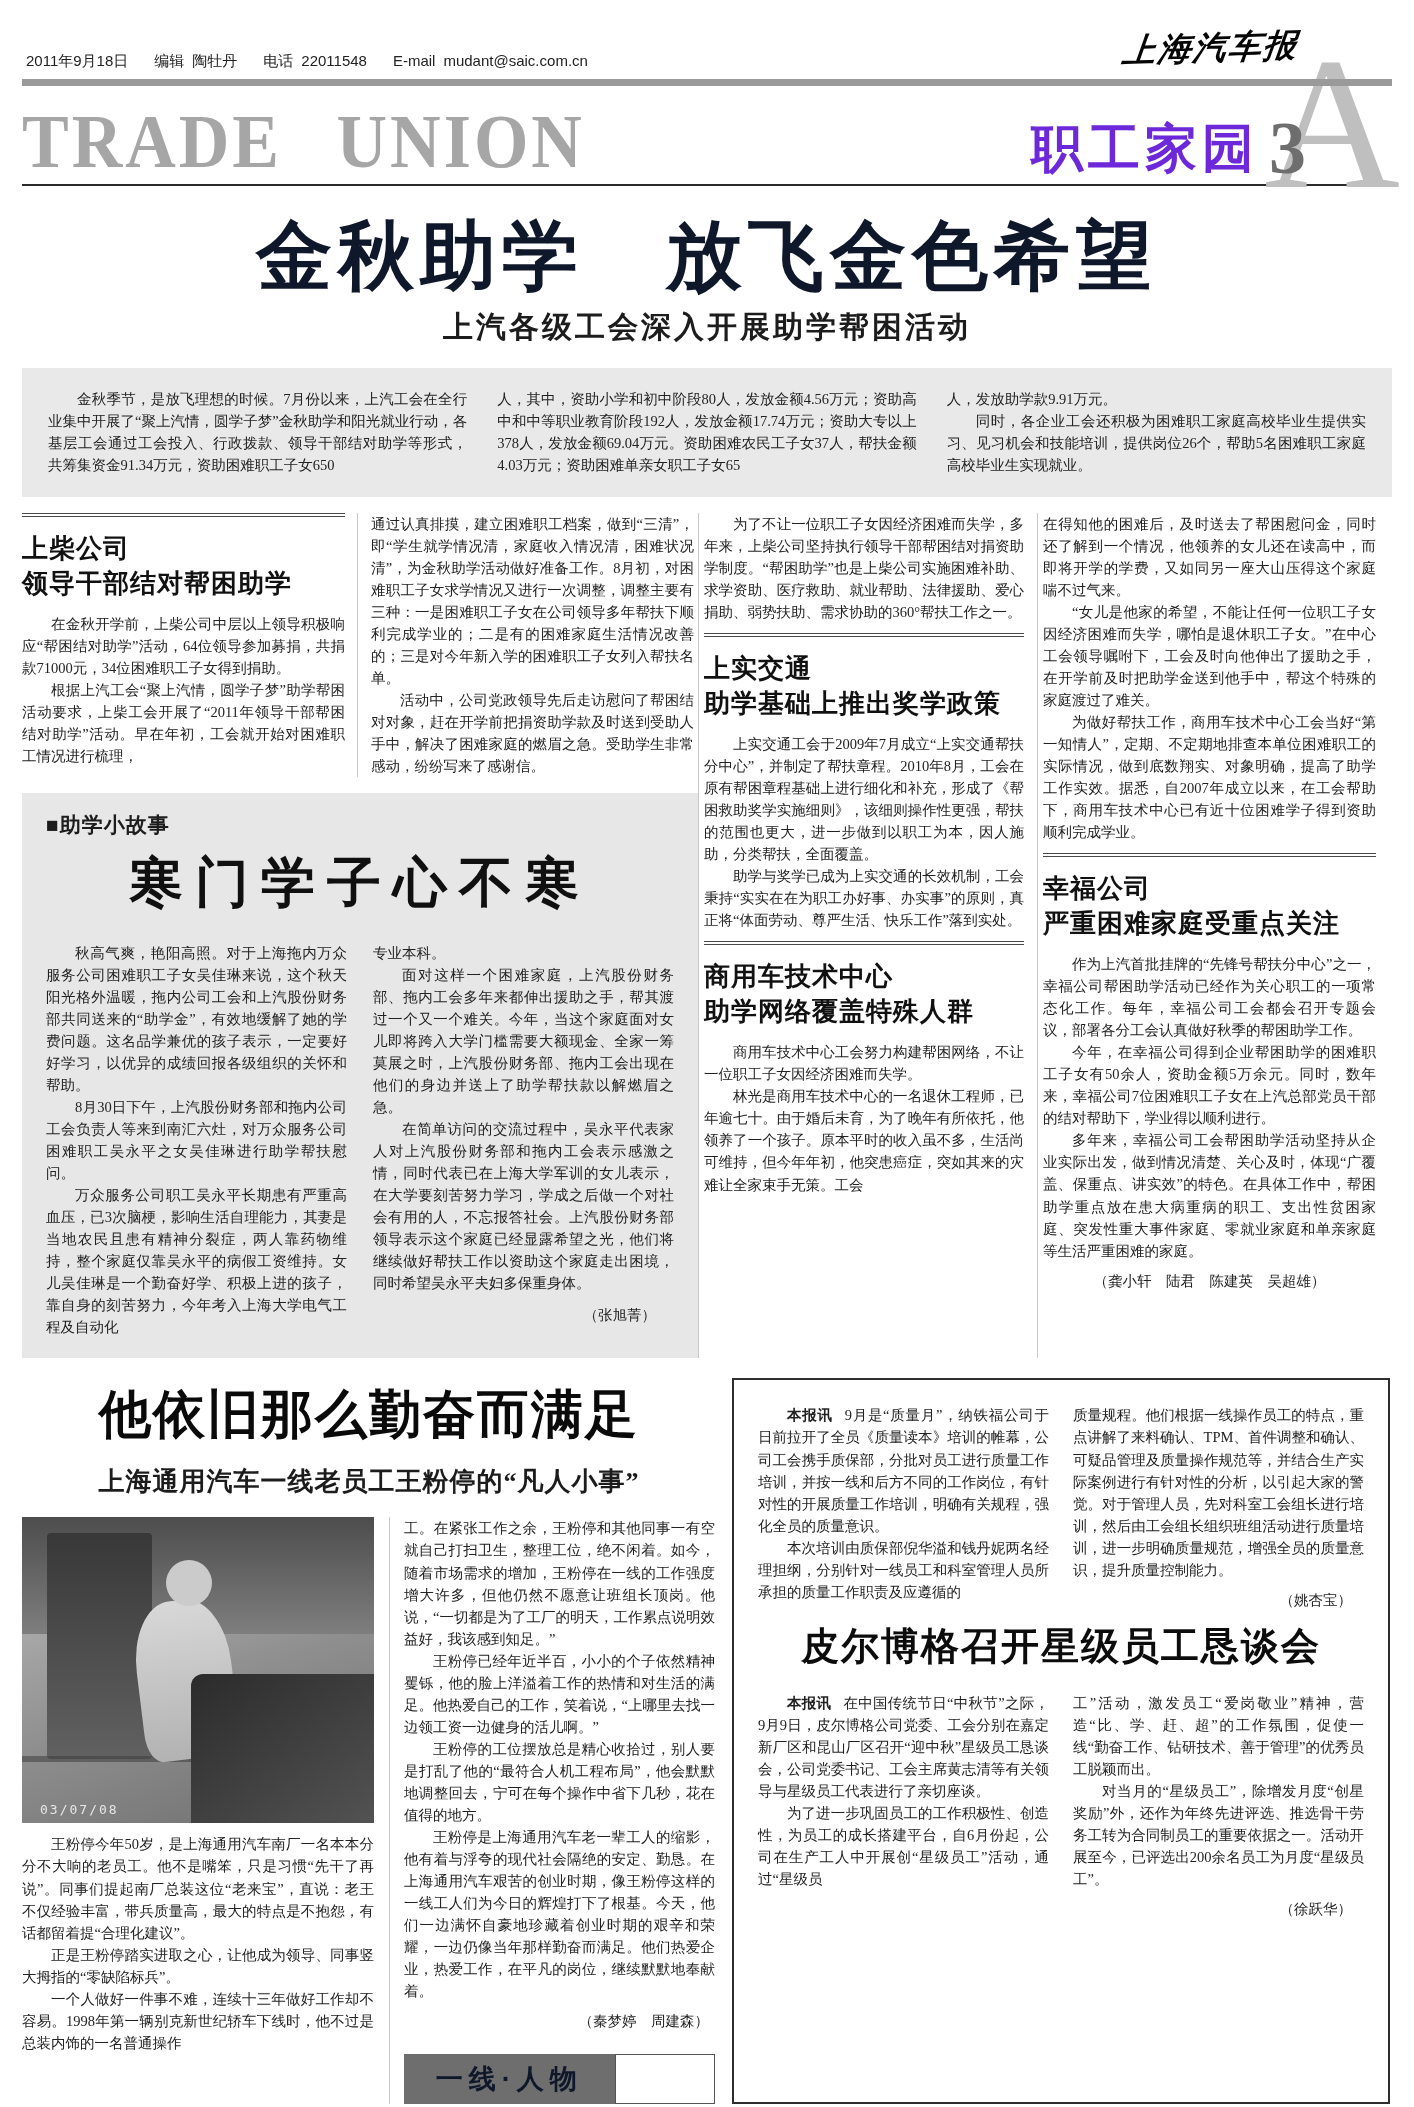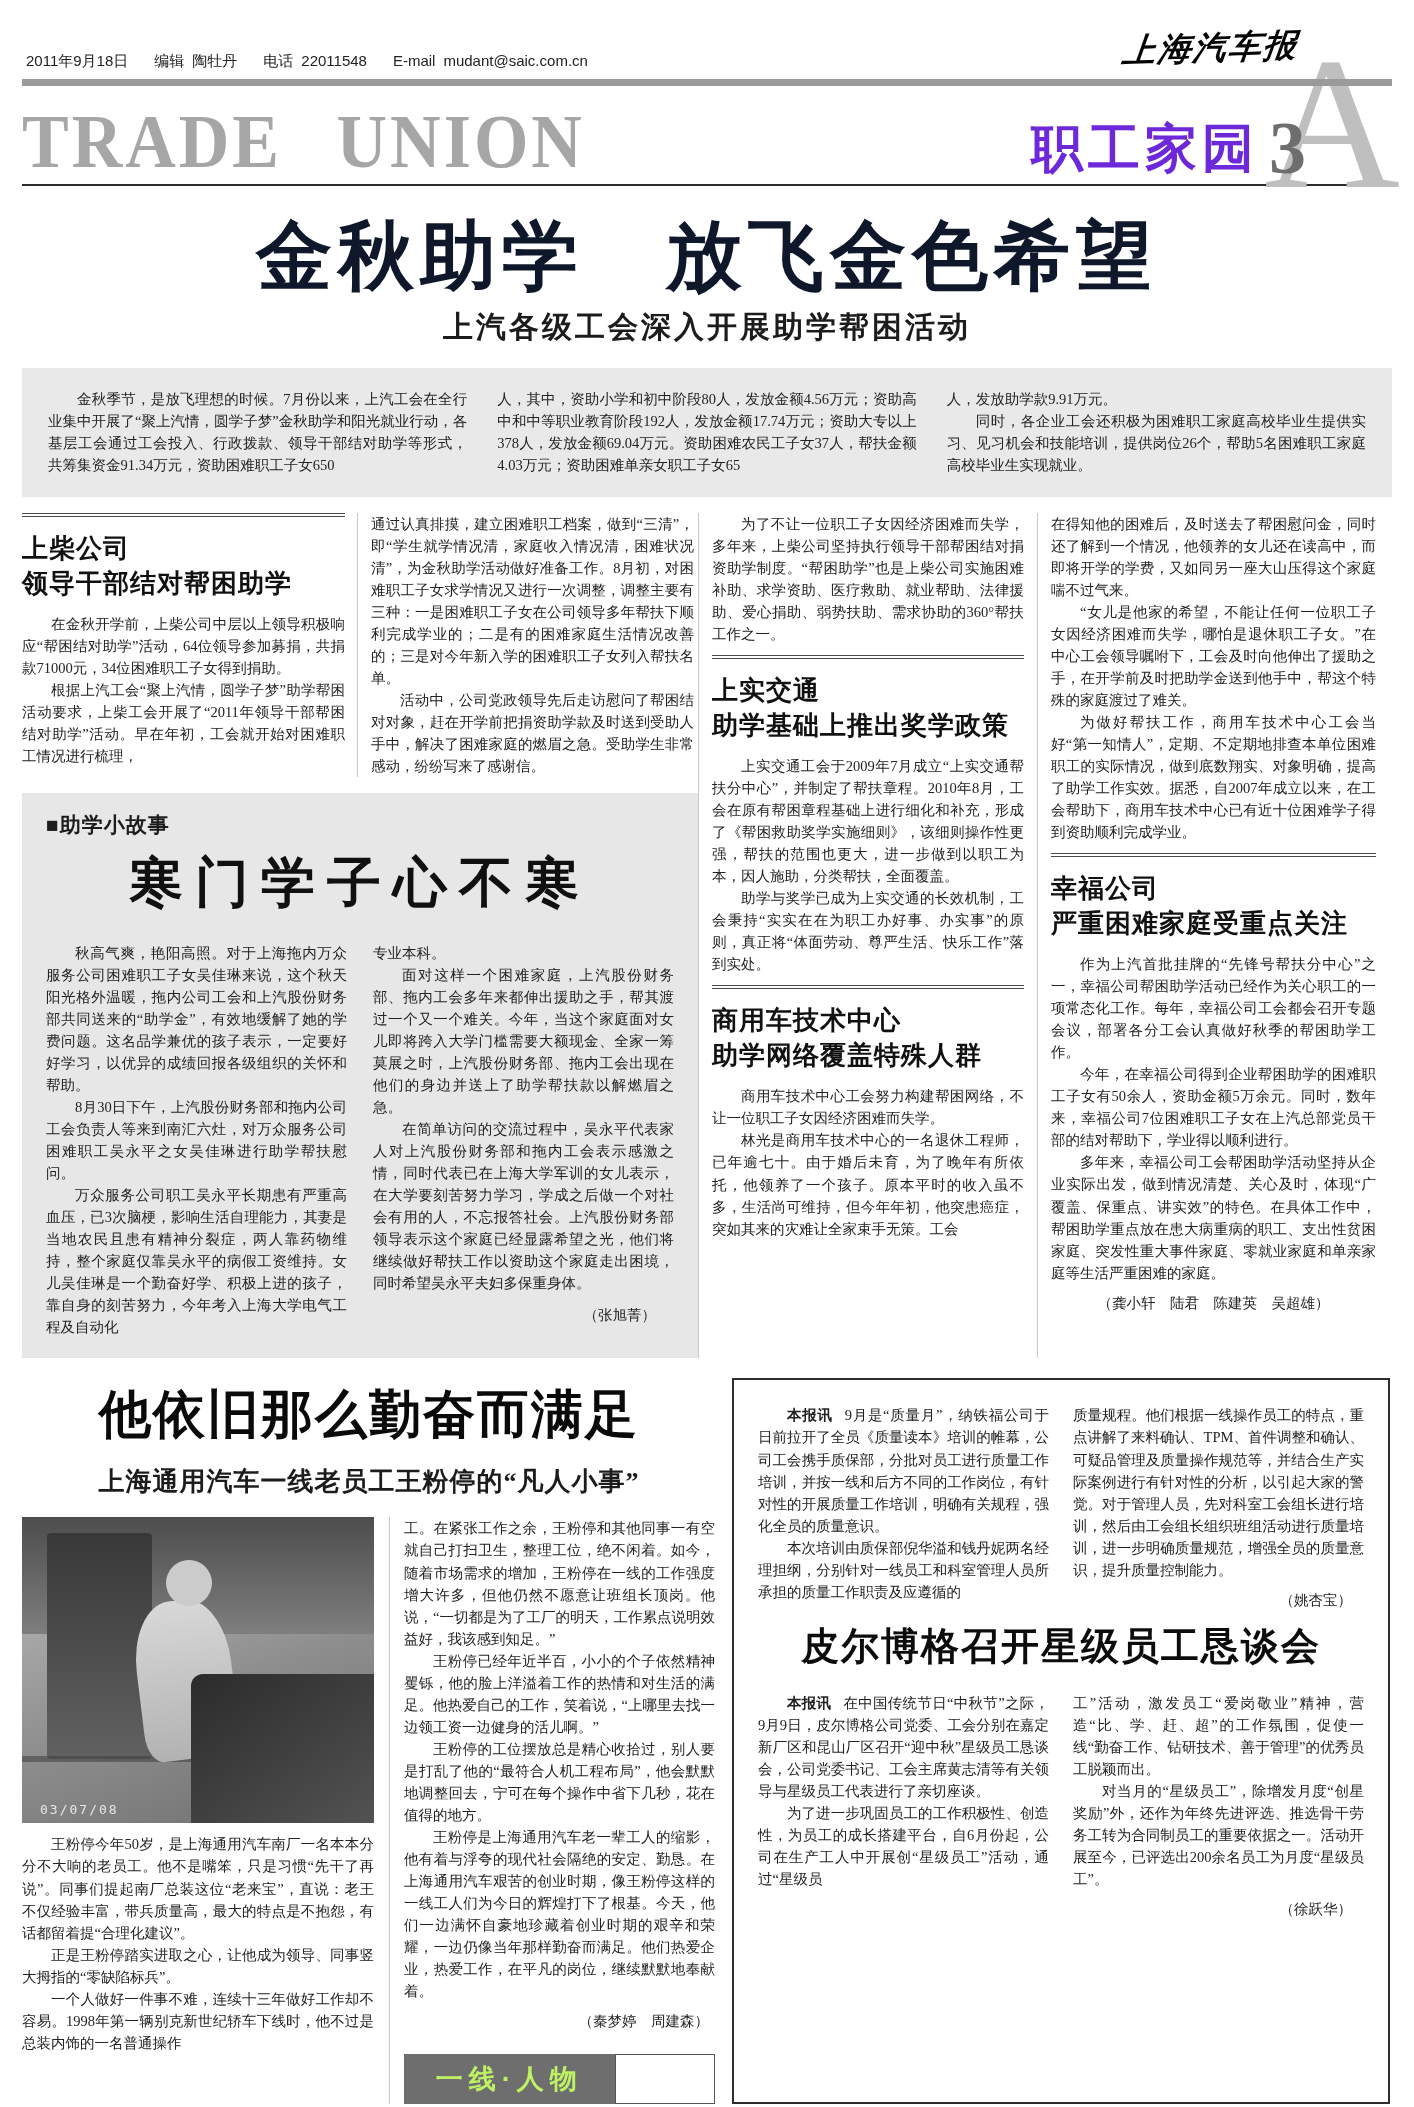--- a/index.html
+++ b/index.html
@@ -26,21 +26,21 @@
   
   .lead-headline { text-align:center; font-family:"Liberation Sans","DejaVu Sans",sans-serif; font-weight:900; font-size:76px; letter-spacing:6px; color:#0f172a; margin:26px 0 8px; line-height:1.15; }
   .lead-subhead { text-align:center; font-weight:700; font-size:30px; letter-spacing:3px; margin-bottom:20px; }
   .intro-box { background:#e9e9e9; margin:0 22px; padding:20px 26px; display:flex; gap:30px; }
   .intro-col { flex:1; }
   .bodytext, .intro-col { font-size:14.5px; line-height:1.52; text-align:justify; color:#222; }
   .p { text-indent:2em; }
   .cont { text-indent:0; }
   
   .union { display:grid; grid-template-columns:676px 339px 339px; margin:16px 22px 0; }
-  .col-c, .col-d { border-left:1px solid #c9c9c9; padding-left:13px; }
+  .col-c, .col-d { border-left:1px solid #c9c9c9; padding-left:5px; }
   .col-c { padding-right:13px; }
   .dbl { height:4px; border-top:1px solid #4a4a4a; border-bottom:1px solid #4a4a4a; margin-bottom:14px; }
   .atitle { font-family:"Liberation Sans","DejaVu Sans",sans-serif; font-weight:700; font-size:26px; line-height:1.35; letter-spacing:1px; margin-bottom:12px; color:#111; }
   .art1-row { display:flex; }
   .art1-c1 { width:336px; padding-right:12px; border-right:1px solid #c9c9c9; }
   .art1-c2 { width:336px; padding-left:13px; }
   .byline { text-align:center; margin-top:8px; }
   .mt { margin-top:10px; }
   
   .story-box { background:#e7e7e7; margin-top:16px; padding:18px 24px 20px; }
@@ -59,21 +59,21 @@
     background:linear-gradient(160deg,#c4c4c4 0%,#a9a9a9 25%,#8e8e8e 55%,#6d6d6d 100%); }
   .ph-top { position:absolute; left:0; top:0; right:0; height:38%; background:linear-gradient(180deg,#4d4d4d,#7e7e7e); }
   .ph-rig { position:absolute; left:7%; top:5%; width:30%; height:74%; background:linear-gradient(180deg,#383838,#616161); border-radius:4px; }
   .ph-worker { position:absolute; left:33%; top:27%; width:27%; height:52%; background:linear-gradient(180deg,#d8d8d8,#b2b2b2); border-radius:42% 42% 18% 18%; transform:rotate(-7deg); }
   .ph-head { position:absolute; left:41%; top:14%; width:13%; height:15%; background:#cbcbcb; border-radius:50%; }
   .ph-machine { position:absolute; right:-4%; bottom:-7%; width:56%; height:56%; background:linear-gradient(145deg,#2b2b2b,#575757); border-radius:12px 0 0 0; }
   .ph-pipe { position:absolute; left:0; bottom:20%; width:100%; height:6px; background:#3e3e3e; opacity:.55; }
   .photo-stamp { position:absolute; left:18px; bottom:6px; font-family:"DejaVu Sans Mono","Liberation Mono",monospace; font-size:13px; color:#f2f2f2; letter-spacing:2px; opacity:.9; }
   .feature-byline { text-align:right; padding-right:6px; margin-top:8px; }
   .tag-row { display:flex; margin-top:22px; height:50px; }
-  .tag-main { background:#6e6e6e; color:#bef264; font-family:"Liberation Sans","DejaVu Sans",sans-serif; font-weight:700; font-size:27px; letter-spacing:6px; width:218px; display:flex; align-items:center; justify-content:center; }
+  .tag-main { background:#6e6e6e; color:#0f172a; font-family:"Liberation Sans","DejaVu Sans",sans-serif; font-weight:700; font-size:27px; letter-spacing:6px; width:218px; display:flex; align-items:center; justify-content:center; }
   .tag-blank { width:104px; border:1px solid #555; background:#fff; }
   
   .newsbox { border:2px solid #2e2e2e; padding:24px 24px 14px; }
   .news-title { text-align:center; font-family:"Liberation Sans","DejaVu Sans",sans-serif; font-weight:900; font-size:38px; letter-spacing:2px; margin-bottom:20px; color:#0c0c0c; }
   .news-cols { display:flex; gap:24px; }
   .news-col { flex:1; }
   .news-byline { text-align:right; padding-right:12px; margin-top:8px; }
   .news2 { margin-top:10px; }
   .lead-tag { font-weight:700; margin-right:12px; font-family:"Liberation Sans","DejaVu Sans",sans-serif; font-size:14.5px; }
 </style>

